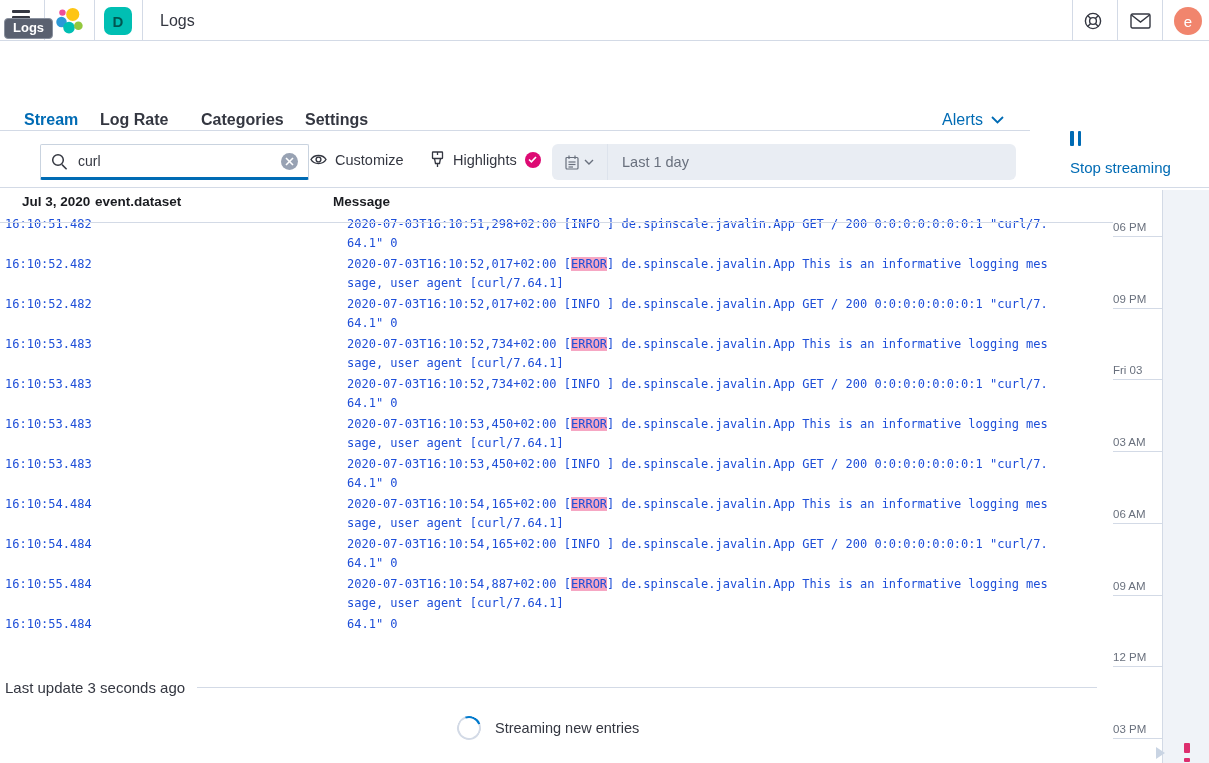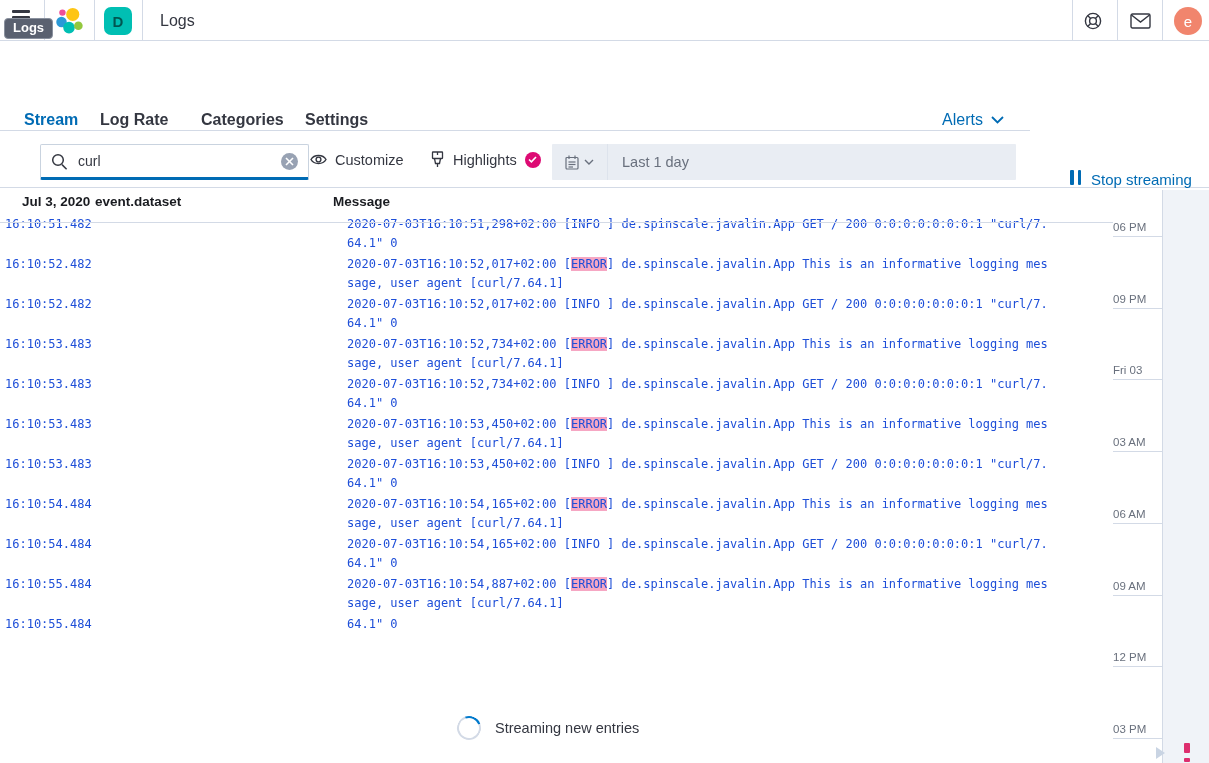--- a/index.html
+++ b/index.html
@@ -25,24 +25,24 @@
   .tab.active { color:#006bb4; border-bottom:3px solid #006bb4; }
   .alerts { position:absolute; right:26px; top:70px; display:flex; align-items:center; gap:8px; color:#006bb4; font-size:16px; font-weight:500; cursor:pointer; }
 
   
   .toolbar { position:absolute; top:131px; left:0; width:1209px; height:57px; background:#fff; border-bottom:1px solid #d3dae6; z-index:10; }
   .search-box { position:absolute; left:40px; top:13px; width:269px; height:36px; background:#fff; border:1px solid #c9d3df; border-bottom:3px solid #006bb4; border-radius:2px; display:flex; align-items:center; padding:0 10px; }
   .search-box input { border:none; outline:none; flex:1; font-size:14px; color:#343741; margin-left:10px; font-family:inherit; background:transparent; }
   .clear-btn { width:17px; height:17px; border-radius:50%; background:#98a2b3; display:flex; align-items:center; justify-content:center; cursor:pointer; flex:none; }
   .tool-btn { position:absolute; top:0; height:57px; display:flex; align-items:center; gap:8px; font-size:14.5px; color:#343741; cursor:pointer; }
   .check-badge { width:16px; height:16px; border-radius:50%; background:#dd0a73; display:flex; align-items:center; justify-content:center; }
-  .datepicker { position:absolute; left:552px; top:13px; width:464px; height:36px; background:#e9edf3; border-radius:1px; display:flex; align-items:center; }
+  .datepicker { position:absolute; left:552px; top:13px; width:464px; height:36px; background:#e9edf3; border-radius:6px; display:flex; align-items:center; }
   .dp-quick { width:56px; height:100%; display:flex; align-items:center; justify-content:center; gap:5px; border-right:1px solid #dde3ec; cursor:pointer; }
   .dp-text { padding-left:14px; color:#69707d; font-size:14.5px; cursor:pointer; }
-  .stop-btn { position:absolute; left:1070px; top:0; height:57px; display:flex; align-items:flex-end; gap:10px; color:#006bb4; font-size:15px; font-weight:500; cursor:pointer; }
+  .stop-btn { position:absolute; left:1070px; top:0; height:57px; display:flex; align-items:flex-start; gap:10px; color:#006bb4; font-size:15px; font-weight:500; cursor:pointer;flex-direction:column; }
   .pause-icon span { display:inline-block; width:3.5px; height:15px; background:#006bb4; border-radius:1px; }
   .pause-icon span:first-child { margin-right:4px; }
 
   
   .thead { position:absolute; top:188px; left:0; width:1113px; height:27px; background:#fff; z-index:5; display:flex; align-items:center; font-size:13.5px; font-weight:700; color:#1a1c21; }
   .th-date { width:95px; padding-left:22px; flex:none; }
   .th-dataset { width:230px; flex:none; }
   .th-msg { padding-left:8px; }
   .thead-border { position:absolute; top:222px; left:0; width:1113px; height:1px; background:#d3dae6; z-index:6; }
 
@@ -253,20 +253,24 @@
         <div class="lr-ds"></div>
         <div class="lr-msg"><div>2020-07-03T16:10:54,887+02:00 [<span class="hl">ERROR</span>] de.spinscale.javalin.App This is an informative logging mes</div><div>sage, user agent [curl/7.64.1]</div></div>
       </div>
       <div class="log-row">
         <div class="lr-time">16:10:55.484</div>
         <div class="lr-ds"></div>
         <div class="lr-msg"><div>64.1" 0</div></div>
       </div>
     </div>
 
+  <div class="footer-update">
+    <span>Last update 3 seconds ago</span>
+    <span class="fill"></span>
+  </div>
   <div class="streaming">
     <div class="spinner"></div>
     <span>Streaming new entries</span>
   </div>
 
   <div class="minimap">
     <div class="mm-strip"></div>
     <div id="mm-labels">
         <div class="mm-label" style="top: 34px;">06 PM</div>
         <div class="mm-label" style="top: 105.7px;">09 PM</div>

